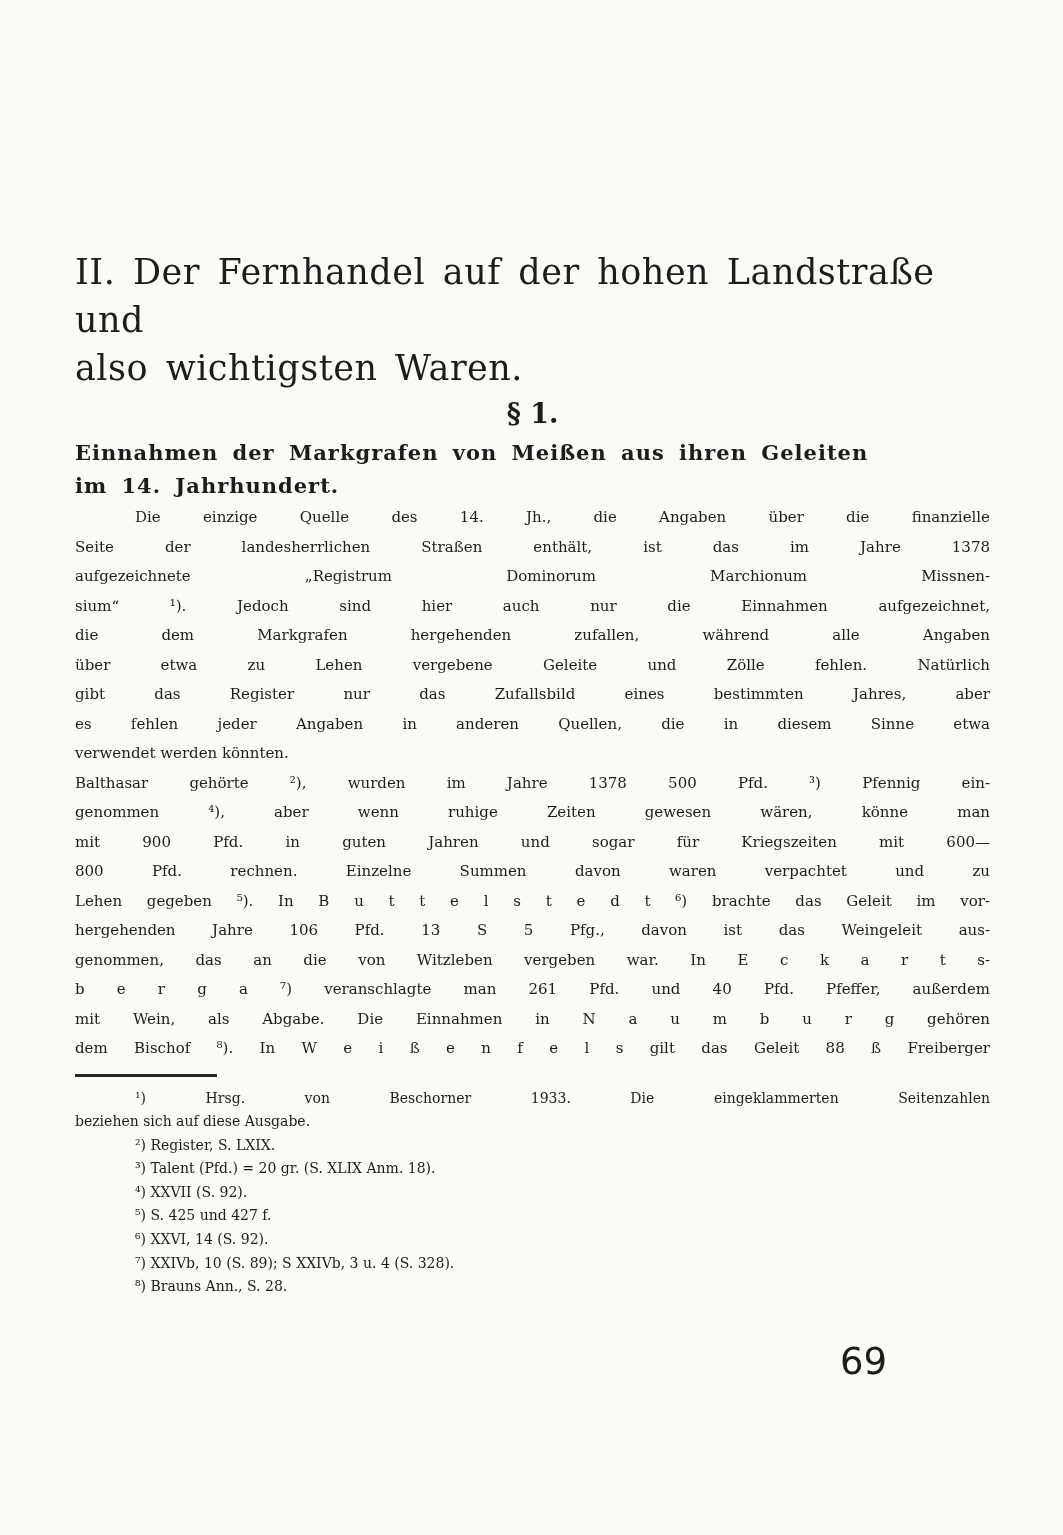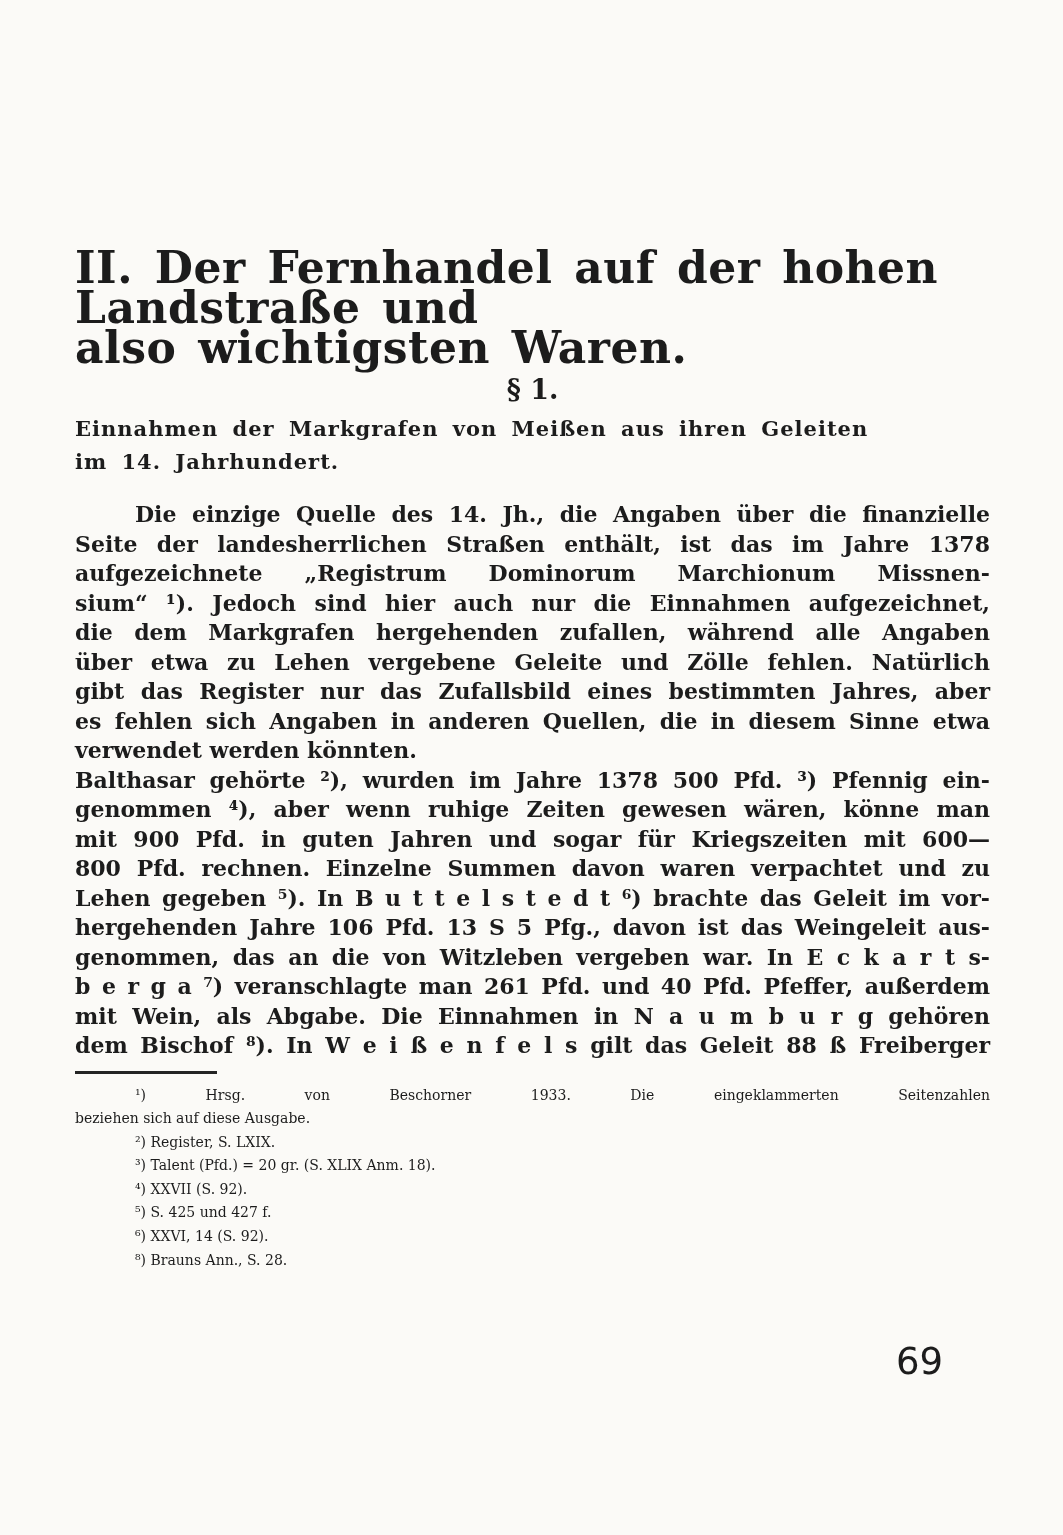--- a/index.html
+++ b/index.html
@@ -17,23 +17,23 @@
     font-family: "DejaVu Serif", serif;
     overflow: hidden;
   }
   .column {
     position: absolute;
     left: 75px;
     top: 248px;
     width: 915px;
   }
   .heading {
-    font-size: 44px;
-    line-height: 40px;
-    font-weight: bold;
+    font-size: 35px;
+    line-height: 48px;
+    font-weight: normal;
     text-align: center;
     letter-spacing: 0.5px;
     word-spacing: 6px;
   }
   .section-mark {
     font-size: 27px;
     line-height: 40px;
     font-weight: bold;
     text-align: center;
     margin-top: 2px;
@@ -41,41 +41,40 @@
   .subheading {
     font-size: 21px;
     line-height: 33px;
     font-weight: bold;
     text-align: center;
     letter-spacing: 1px;
     word-spacing: 6px;
     margin-top: 2px;
   }
   .body-text {
-    margin-top: 22px;
-    font-size: 22px;
+    margin-top: 1px;
+    font-size: 15px;
     line-height: 29.5px;
-    font-weight: bold;
   }
   .ln { text-align: left; }
   .j  { text-align: justify; text-align-last: justify; }
   .ind { padding-left: 60px; }
   .fn-sep {
     width: 142px;
     height: 0;
     border-top: 3px solid #242424;
     margin: 10px 0 10px 0;
   }
   .footnotes {
     font-size: 14px;
     line-height: 23.6px;
   }
   .page-number {
     position: absolute;
-    left: 896px;
+    left: 840px;
     top: 1340px;
     font-family: "DejaVu Sans", sans-serif;
     font-size: 37px;
     color: #1c1c1c;
   }
 </style>
 </head>
 <body>
 
 <div class="page">
@@ -95,21 +94,21 @@
 
     <div class="body-text">
       <div>
         <div class="ln j ind">Die einzige Quelle des 14. Jh., die Angaben über die finanzielle</div>
         <div class="ln j">Seite der landesherrlichen Straßen enthält, ist das im Jahre 1378</div>
         <div class="ln j">aufgezeichnete „Registrum Dominorum Marchionum Missnen-</div>
         <div class="ln j">sium“ ¹). Jedoch sind hier auch nur die Einnahmen aufgezeichnet,</div>
         <div class="ln j">die dem Markgrafen hergehenden zufallen, während alle Angaben</div>
         <div class="ln j">über etwa zu Lehen vergebene Geleite und Zölle fehlen. Natürlich</div>
         <div class="ln j">gibt das Register nur das Zufallsbild eines bestimmten Jahres, aber</div>
-        <div class="ln j">es fehlen sich Angaben in anderen Quellen, die in diesem Sinne etwa</div>
+        <div class="ln j">es fehlen jeder Angaben in anderen Quellen, die in diesem Sinne etwa</div>
         <div class="ln">verwendet werden könnten.</div>
       </div>
       <div>
         <div class="ln j">Balthasar gehörte ²), wurden im Jahre 1378 500 Pfd. ³) Pfennig ein-</div>
         <div class="ln j">genommen ⁴), aber wenn ruhige Zeiten gewesen wären, könne man</div>
         <div class="ln j">mit 900 Pfd. in guten Jahren und sogar für Kriegszeiten mit 600—</div>
         <div class="ln j">800 Pfd. rechnen. Einzelne Summen davon waren verpachtet und zu</div>
         <div class="ln j">Lehen gegeben ⁵). In B u t t e l s t e d t ⁶) brachte das Geleit im vor-</div>
         <div class="ln j">hergehenden Jahre 106 Pfd. 13 S 5 Pfg., davon ist das Weingeleit aus-</div>
         <div class="ln j">genommen, das an die von Witzleben vergeben war. In E c k a r t s-</div>
@@ -135,20 +134,23 @@
       <div>
         <div class="ln ind">⁴) XXVII (S. 92).</div>
       </div>
       <div>
         <div class="ln ind">⁵) S. 425 und 427 f.</div>
       </div>
       <div>
         <div class="ln ind">⁶) XXVI, 14 (S. 92).</div>
       </div>
       <div>
+        <div class="ln ind">⁷) XXIVb, 10 (S. 89); S XXIVb, 3 u. 4 (S. 328).</div>
+      </div>
+      <div>
         <div class="ln ind">⁸) Brauns Ann., S. 28.</div>
       </div>
     </div>
 
   </div>
 
   <div class="page-number">69</div>
 </div>
 
 </body></html>

